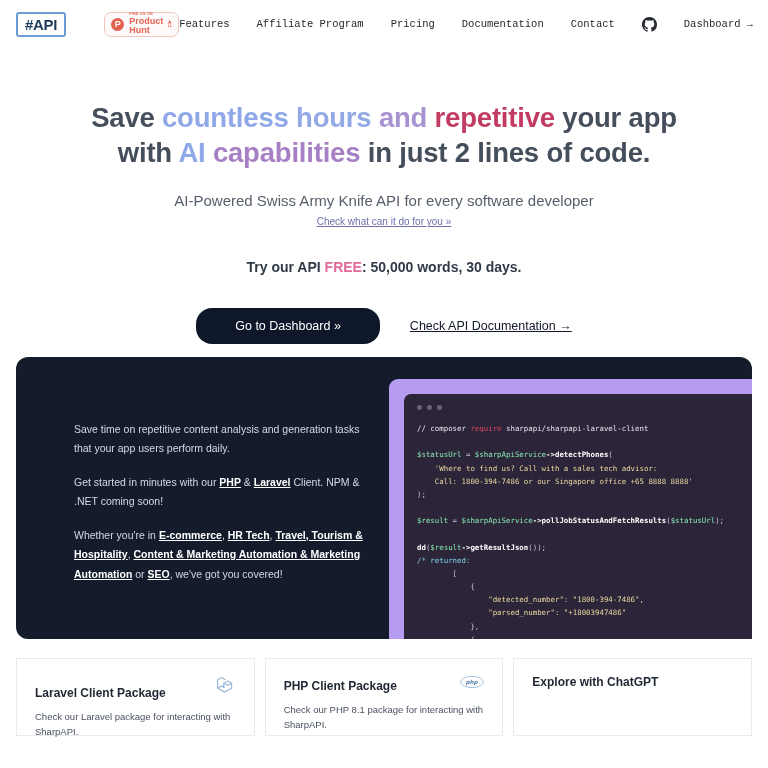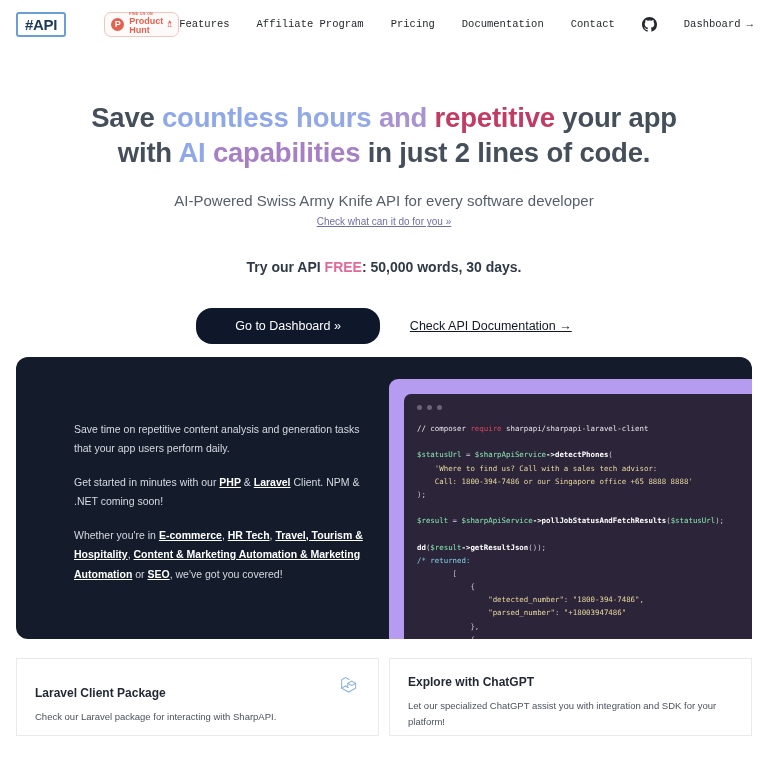--- a/index.html
+++ b/index.html
@@ -309,23 +309,34 @@
             <path d="M3 5.5 L3 15 L11 19.5 L19 15 L19 9.5 L14.5 7 L10 9.5 L10 14.5"></path>
             <path d="M3 5.5 L7.5 3 L12 5.5"></path>
             <path d="M10 9.5 L14.5 12 L19 9.5"></path>
             <path d="M3 15 L7.5 12.5 L11 14.5"></path>
           </svg>
         </div>
       </div>
       <div class="card-desc">Check our Laravel package for interacting with SharpAPI.</div>
     </div>
 
+    <div class="card">
+      <div class="card-head">
+        <div class="card-title">PHP Client Package</div>
+        <div class="card-icon">
+          <svg width="24" height="14" viewBox="0 0 34 18">
+            <ellipse cx="17" cy="9" rx="16" ry="8" fill="none" stroke="#7fa7d4" stroke-width="1"></ellipse>
+            <text x="17" y="12.5" font-family="DejaVu Sans, sans-serif" font-size="8" font-style="italic" font-weight="700" fill="#5b7fa8" text-anchor="middle">php</text>
+          </svg>
+        </div>
+      </div>
+      <div class="card-desc">Check our PHP 8.1 package for interacting with SharpAPI.</div>
+    </div>
 
     <div class="card">
       <div class="card-head">
         <div class="card-title">Explore with ChatGPT</div>
       </div>
-      <div class="card-desc">Let our specialized ChatGPT assist you with integration and SDK for your platform!</div>
     </div>
 
   </div>
 
 </div>
 
 </body></html>

